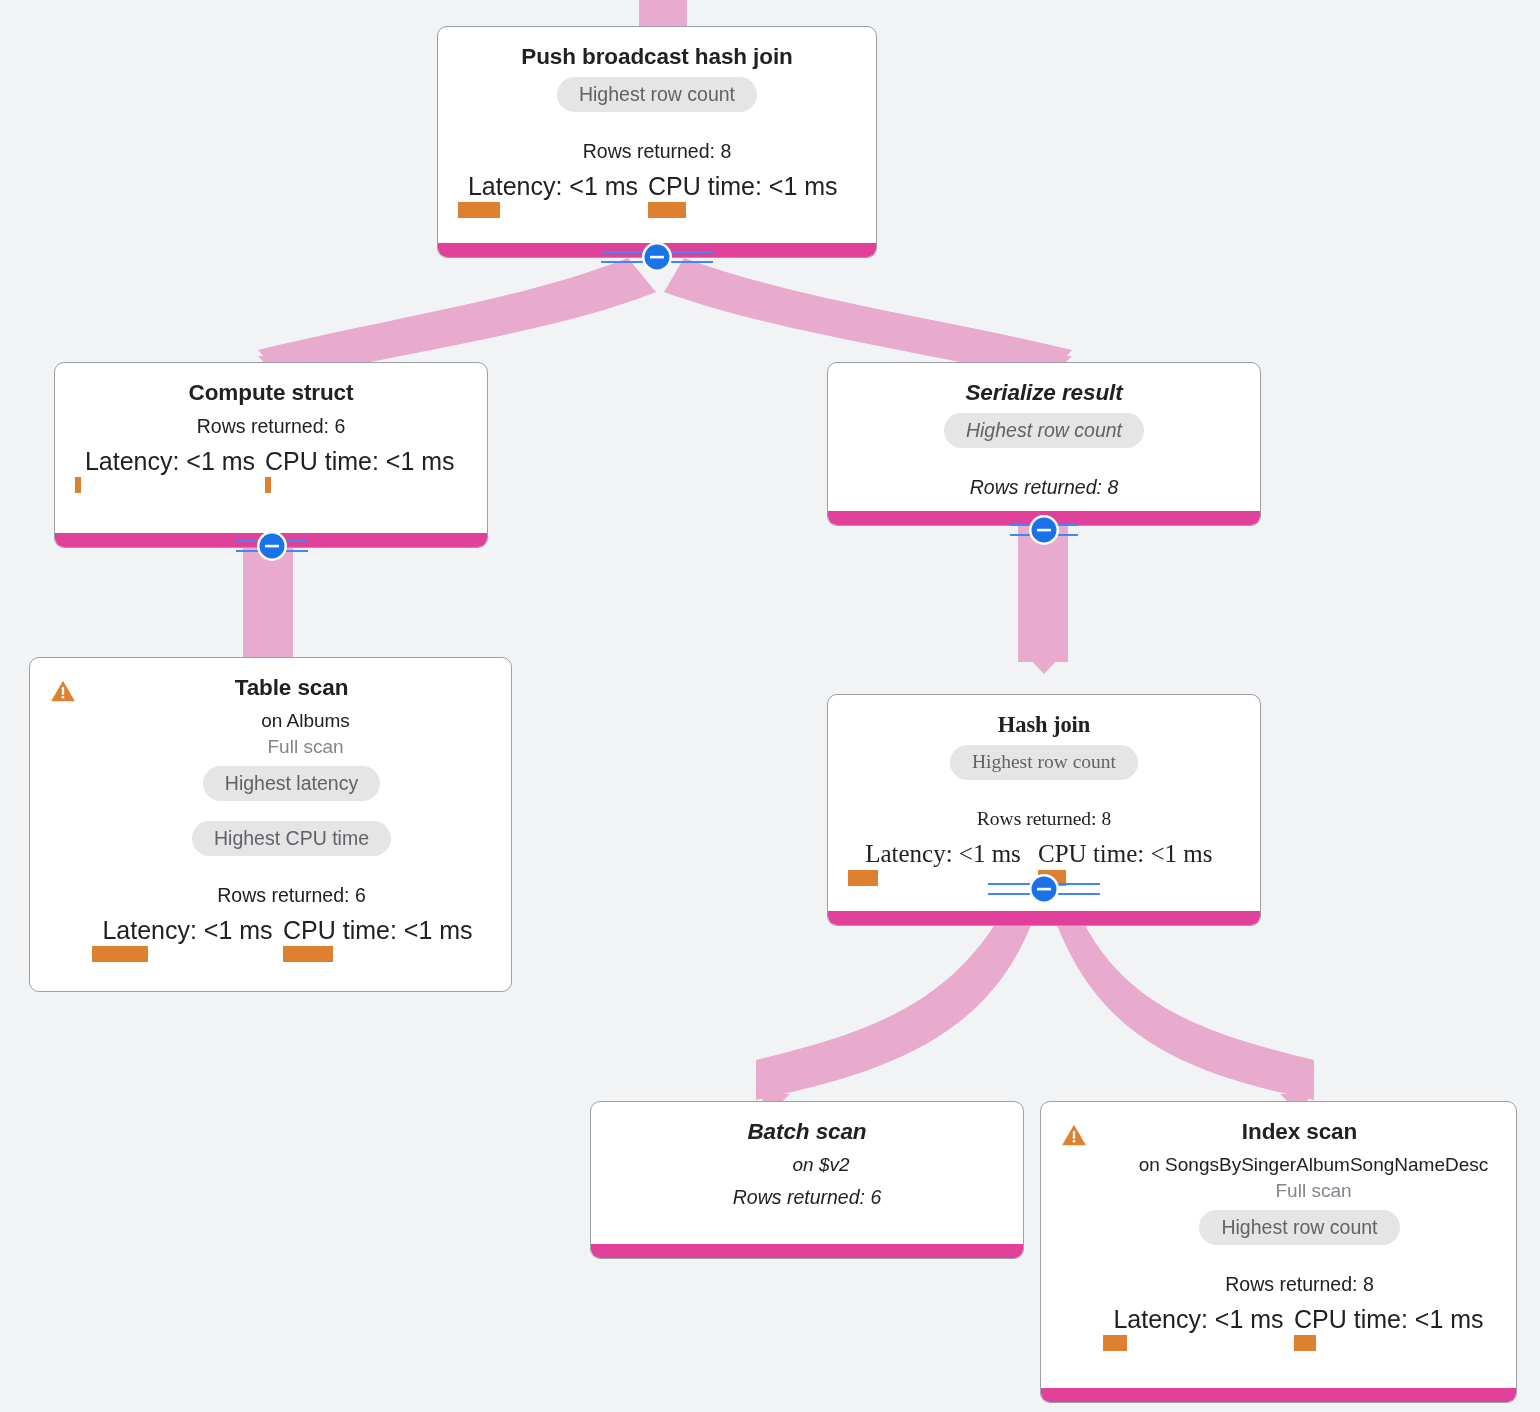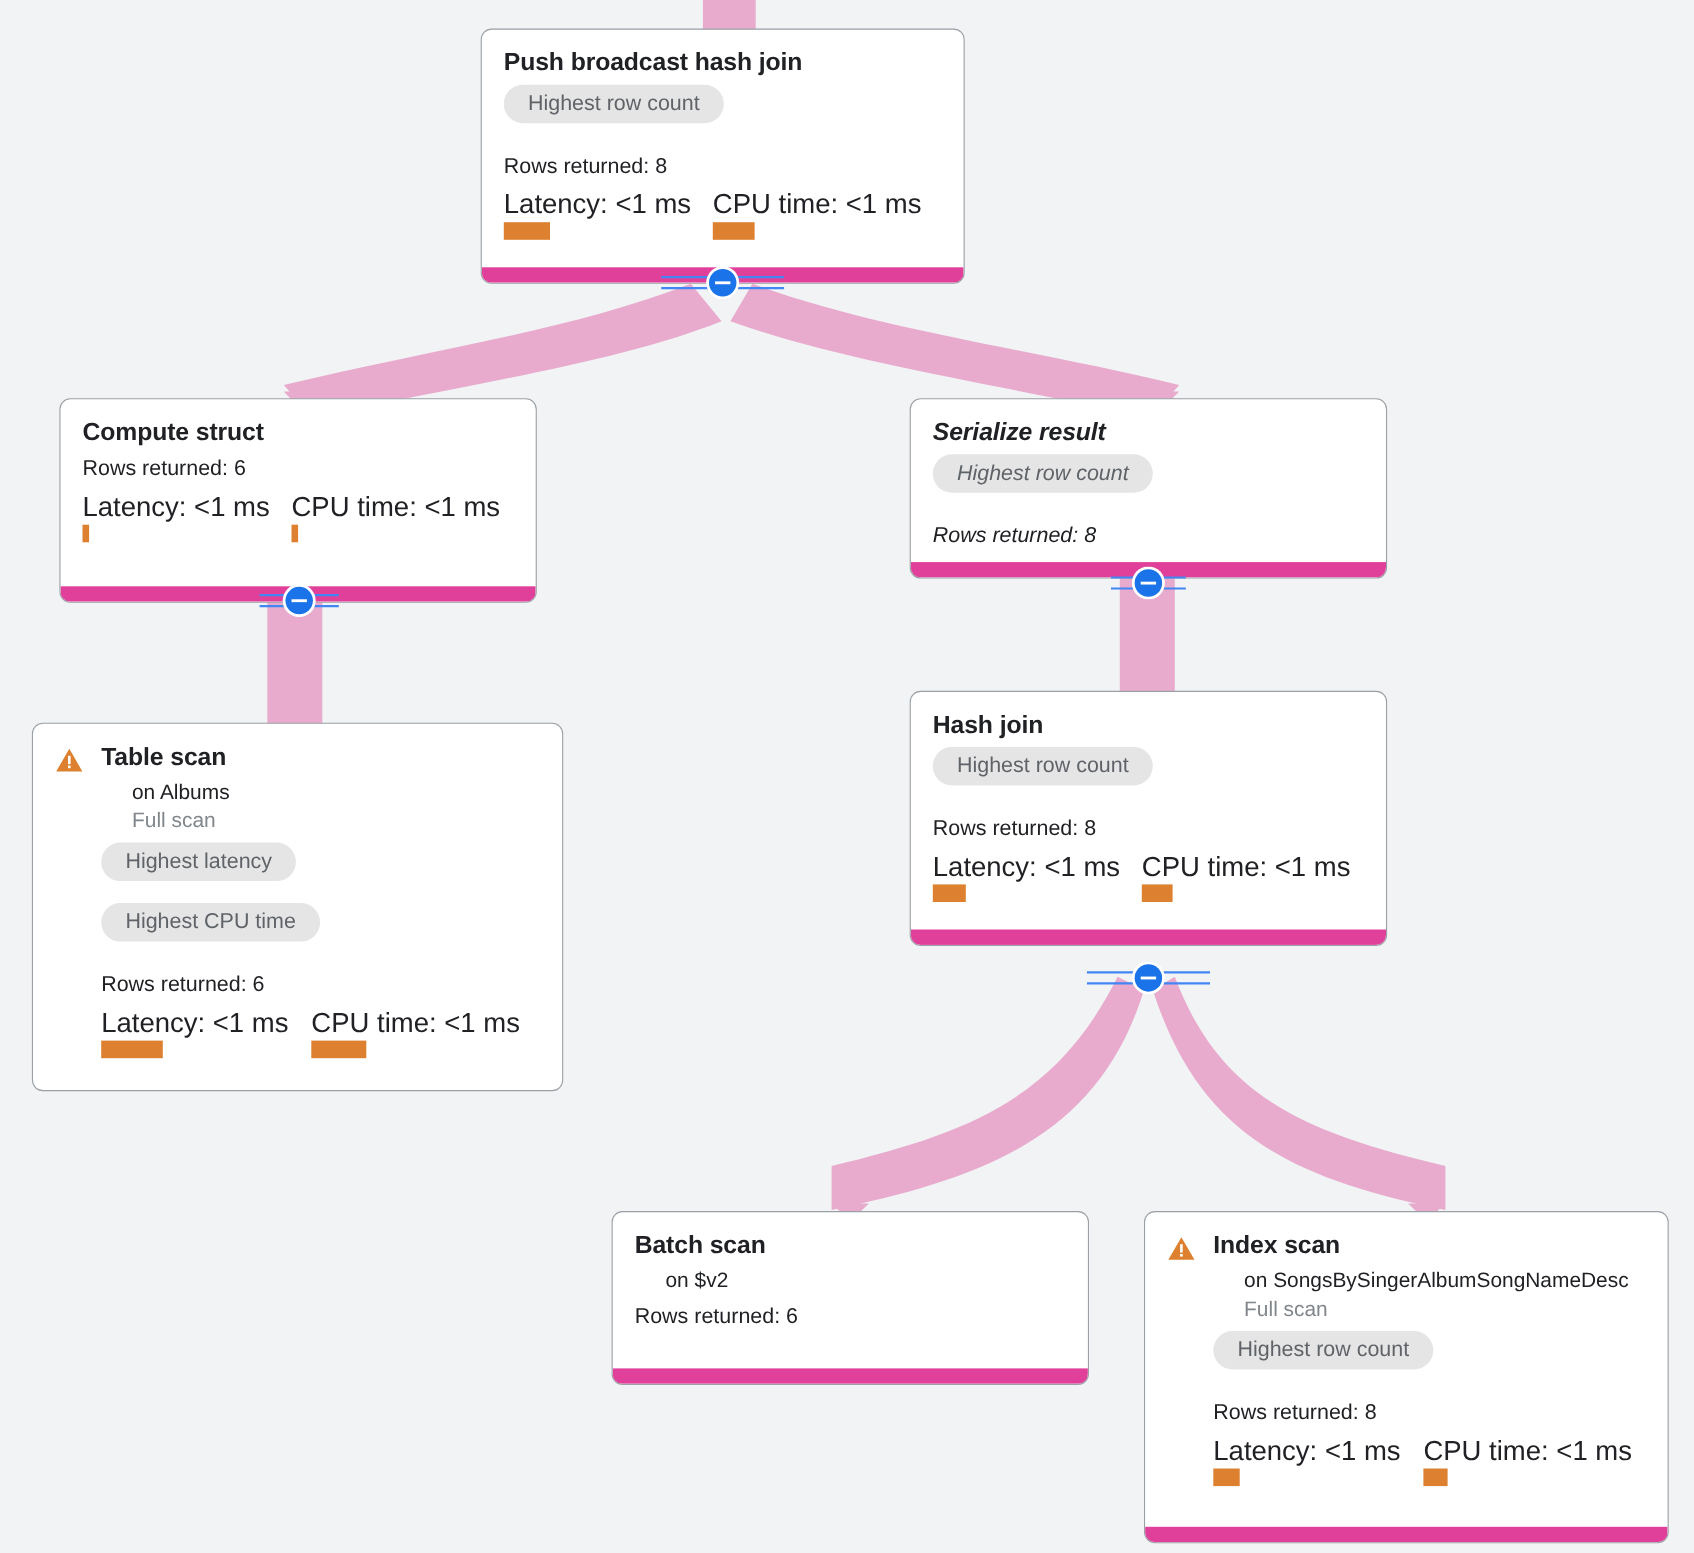--- a/index.html
+++ b/index.html
@@ -11,20 +11,21 @@
   body {
     font-family: "Liberation Sans", sans-serif;
     -webkit-font-smoothing: antialiased;
   }
   #stage {
     position: relative;
     width: 1540px;
     height: 1412px;
     background: #f1f3f4;
     overflow: hidden;
+    text-align: center;
   }
   #edge-layer {
     position: absolute;
     left: 0; top: 0;
     width: 1540px;
     height: 1412px;
     pointer-events: none;
   }
   .node {
     position: absolute;
@@ -252,21 +253,21 @@
               <span class="metric-label">CPU time: &lt;1 ms</span>
               <span class="metric-bar" style="width:50px;"></span>
             </div>
           </div>
         </div>
       </div>
     </div>
     <div class="node-footer"></div>
   </div>
 
-  <div class="node" style="left:827px; top:628px; width:434px; height:232px;">
+  <div class="node" style="left:827px; top:694px; width:434px; height:232px;font-family:Liberation Serif, serif;">
     <div class="node-body">
       <div class="node-head">
         <div class="node-heading-col">
           <div class="node-title">Hash join</div>
           <div class="chips">
             <span class="chip">Highest row count</span>
           </div>
           <div class="rows-line">Rows returned: 8</div>
           <div class="metrics">
             <div class="metric" style="width:190px;">
@@ -277,21 +278,21 @@
               <span class="metric-label">CPU time: &lt;1 ms</span>
               <span class="metric-bar" style="width:28px;"></span>
             </div>
           </div>
         </div>
       </div>
     </div>
     <div class="node-footer"></div>
   </div>
 
-  <div class="node" style="left:556px; top:1101px; width:434px; height:158px;">
+  <div class="node" style="left:590px; top:1101px; width:434px; height:158px;font-style:italic;">
     <div class="node-body">
       <div class="node-head">
         <div class="node-heading-col">
           <div class="node-title">Batch scan</div>
           <div class="node-sub">on $v2</div>
           <div class="rows-line">Rows returned: 6</div>
         </div>
       </div>
     </div>
     <div class="node-footer"></div>

